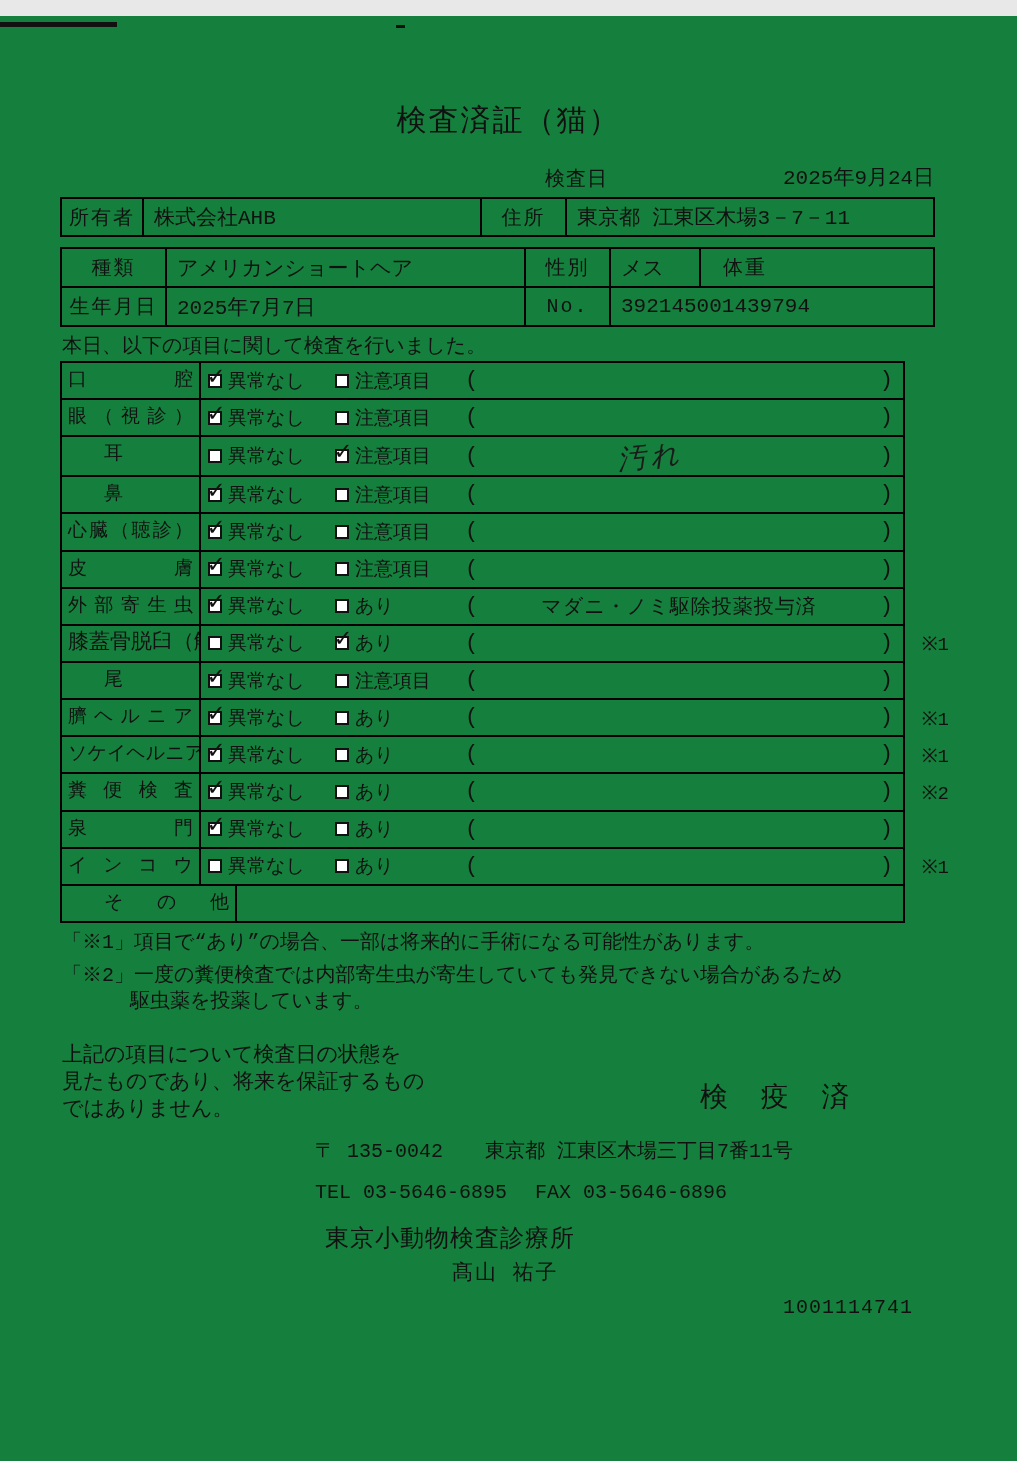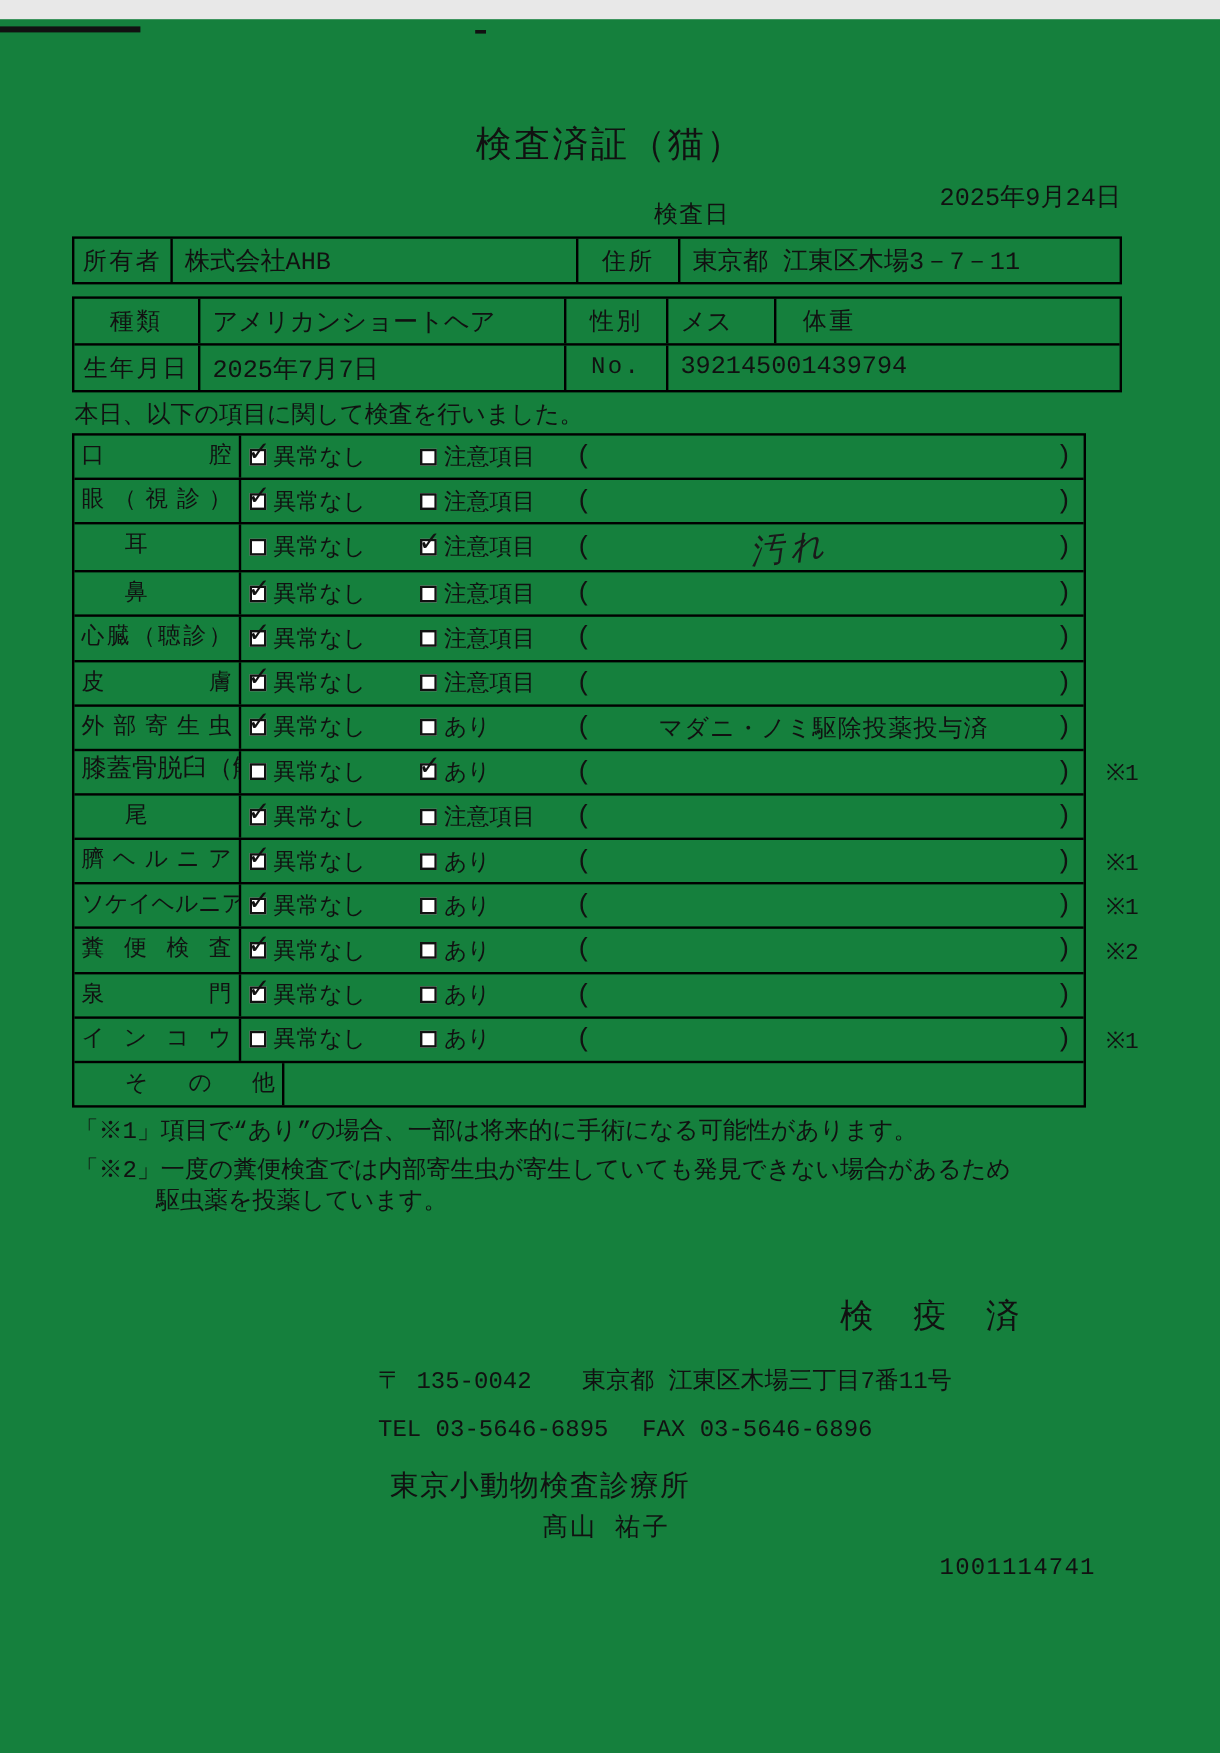--- a/index.html
+++ b/index.html
@@ -13,51 +13,51 @@
     color: #111;
     margin: 16px auto;
     overflow: hidden;
   }
   .artifact-line { position: absolute; top: 6px; left: 0; width: 117px; height: 5px; background: #111; }
   .artifact-dot { position: absolute; top: 9px; left: 396px; width: 9px; height: 3px; background: #111; }
 
   .title { position: absolute; top: 84px; left: 0; width: 100%; text-align: center; font-size: 30px; letter-spacing: 2px; }
 
   .date-label { position: absolute; top: 149px; left: 545px; font-size: 20px; letter-spacing: 1px; }
-  .date-value { position: absolute; top: 134px; left: 783px; font-size: 21px; }
+  .date-value { position: absolute; top: 147px; left: 783px; font-size: 21px; }
 
   .info-table { position: absolute; left: 60px; width: 875px; border: 2px solid #000; display: flex; flex-direction: column; }
   .owner-table { top: 181px; height: 40px; }
   .pet-table { top: 231px; height: 80px; }
   .info-row { flex: 1; display: flex; }
   .pet-table .info-row:first-child { border-bottom: 2px solid #000; }
   .cell { border-right: 2px solid #000; display: flex; align-items: center; overflow: hidden; }
   .info-row .cell:last-child, .owner-table .cell:last-child { border-right: none; }
   .cell.label { justify-content: center; font-size: 20px; letter-spacing: 2px; }
   .cell.value { padding-left: 10px; font-size: 21px; }
   .w100 { width: 82px; } .w105 { width: 105px; } .w338 { width: 338px; }
-  .w335 { width: 305px; } .w85 { width: 85px; } .w90 { width: 90px; } .w65 { width: 88px; }
+  .w335 { width: 359px; } .w85 { width: 85px; } .w90 { width: 90px; } .w65 { width: 88px; }
   .flex1 { flex: 1; }
   .weight-cell { justify-content: flex-end; gap: 16px; padding-right: 22px; }
   .weight-unit { font-size: 18px; }
 
   .intro { position: absolute; top: 316px; left: 62px; font-size: 20px; }
 
   .exam-table { position: absolute; top: 345px; left: 60px; width: 845px; height: 562px; border: 2px solid #000; display: flex; flex-direction: column; }
   .exam-row { flex: 1; display: flex; align-items: center; border-bottom: 2px solid #000; position: relative; }
   .exam-row:last-child { border-bottom: none; padding-left: 36px; }
   .item-cell {
     align-self: stretch; width: 139px; border-right: 2px solid #000;
     padding: 0 6px; font-size: 19px; line-height: 34px;
     text-align: justify; text-align-last: justify; overflow: hidden; white-space: nowrap;
   }
   .item-cell.single { text-align-last: left; padding-left: 42px; }
   .item-cell.tight { font-size: 21px; letter-spacing: 0; }
   .opt { display: flex; align-items: center; gap: 6px; font-size: 19px; }
-  .opt1 { width: 149px; padding-left: 7px; }
+  .opt1 { width: 134px; padding-left: 7px; }
   .opt2 { width: 128px; }
   .checkbox { width: 14px; height: 14px; border: 2px solid #111; position: relative; flex: none; background: #fff; }
   .checkbox.checked::after {
     content: "✓"; position: absolute; left: -2px; top: -12px;
     font-size: 26px; font-weight: bold; line-height: 1; color: #111;
   }
   .paren-zone { flex: 1; align-self: stretch; display: flex; align-items: center; padding: 0 10px 0 2px; }
   .paren { font-size: 22px; }
   .paren-content { flex: 1; text-align: center; font-size: 20px; letter-spacing: 1px; }
   .paren-content.handwritten {
@@ -351,20 +351,25 @@
       </div>
       <div class="exam-row">
         <div class="item-cell">その他</div>
       </div>
     </div>
 
   <div class="note-line note-1">「※1」項目で“あり”の場合、一部は将来的に手術になる可能性があります。</div>
   <div class="note-line note-2">「※2」一度の糞便検査では内部寄生虫が寄生していても発見できない場合があるため</div>
   <div class="note-line note-3">駆虫薬を投薬しています。</div>
 
+  <div class="disclaimer">
+    <div>上記の項目について検査日の状態を</div>
+    <div>見たものであり、将来を保証するもの</div>
+    <div>ではありません。</div>
+  </div>
 
   <div class="stamp">検 疫 済</div>
 
   <div class="addr-line">
     <span>〒 135-0042</span>
     <span>東京都 江東区木場三丁目7番11号</span>
   </div>
 
   <div class="tel-line">
     <span>TEL 03-5646-6895</span>

